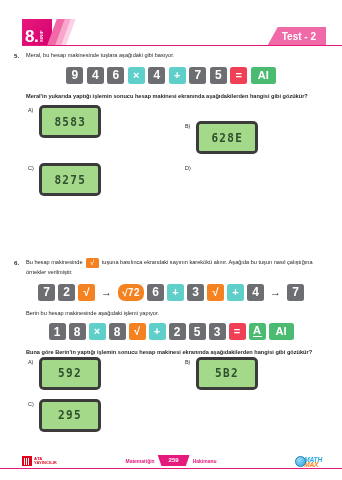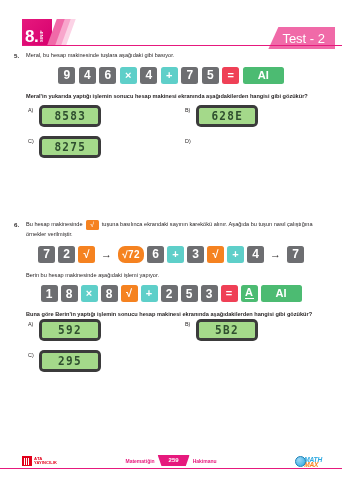--- a/index.html
+++ b/index.html
@@ -29,23 +29,23 @@
     height:14px;
   }
   .ribbon-a{ position:absolute; left:52px; top:19px; width:10px; height:26px;
     background:#f06aa8; transform:skewX(-20deg); }
   .ribbon-b{ position:absolute; left:60px; top:19px; width:7px; height:26px;
     background:#f8a6cc; transform:skewX(-20deg); }
   .ribbon-c{ position:absolute; left:66px; top:19px; width:5px; height:26px;
     background:#fcd3e6; transform:skewX(-20deg); }
 
   .test-tag{
-    position:absolute; right:7px; top:27px;
+    position:absolute; right:16px; top:27px;
     background:#f06aa8; color:#fff;
-    font-size:13px; font-weight:normal;
+    font-size:10px; font-weight:bold;
     padding:3.5px 10px 3.5px 14px;
     clip-path:polygon(10px 0, 100% 0, 100% 100%, 0 100%);
   }
   .header-rule{
     position:absolute; left:22px; right:0; top:45px; height:1.4px;
     background:#e6197d;
   }
 
   
   .content{ position:relative; padding:0 10px; }
@@ -69,21 +69,21 @@
     width:17px; height:17px; border-radius:2.5px;
     display:flex; align-items:center; justify-content:center;
     color:#fff; font-size:12px; font-weight:bold; line-height:1;
     font-family:"Liberation Sans", sans-serif;
   }
   .key.digit{ background:#6d6e71; }
   .key.op{ background:#5ecfc9; font-size:11px; }
   .key.eq{ background:#ef4056; font-size:11px; }
   .key.sqrt{ background:#f58220; font-size:11px; }
   .key.ans{ background:#4cbb72; font-size:11px; }
-  .key.wide{ width:41px; }
+  .key.wide{ width:25px; }
 
   .arrow{
     width:17px; height:17px; display:flex; align-items:center; justify-content:center;
     color:#231f20; font-size:11px; line-height:1;
   }
   .sqrt-result{
     height:17px; min-width:26px; border-radius:7px; background:#f58220;
     color:#fff; font-size:10px; font-weight:bold;
     display:flex; align-items:center; justify-content:center; padding:0 3px;
     letter-spacing:0.3px;
@@ -93,21 +93,21 @@
   .options{ position:relative; }
   .opt-row{ display:flex; }
   .opt{ flex:1; display:flex; align-items:flex-start; }
   .opt-letter{
     font-size:5.4px; color:#231f20; width:13px; flex:0 0 13px;
     padding-top:2px; padding-left:2px;
   }
 
   
   .lcd-shell{
-    width:62px; height:22px;
+    width:62px; height:33px;
     background:#3b3b3b;
     border-radius:5px;
     display:flex; align-items:center; justify-content:center;
     padding:3px;
   }
   .lcd-screen{
     width:100%; height:100%;
     background:#a4d98a;
     border-radius:1.5px;
     display:flex; align-items:center; justify-content:center;
@@ -223,21 +223,21 @@
       <div class="options" style="margin-top:5px;">
         <div class="opt-row">
           <div class="opt" style="padding-left:16px;">
             <div class="opt-letter">A)</div>
             <div class="lcd-shell">
               <div class="lcd-screen">
                 <span class="lcd-digits">8583</span>
               </div>
             </div>
           </div>
-          <div class="opt" style="padding-left:8px;">
+          <div class="opt" style="padding-left:8px;margin-top:16px;">
             <div class="opt-letter">B)</div>
             <div class="lcd-shell">
               <div class="lcd-screen">
                 <span class="lcd-digits">628E</span>
               </div>
             </div>
           </div>
         </div>
 
         <div class="opt-row" style="margin-top:9px;">

